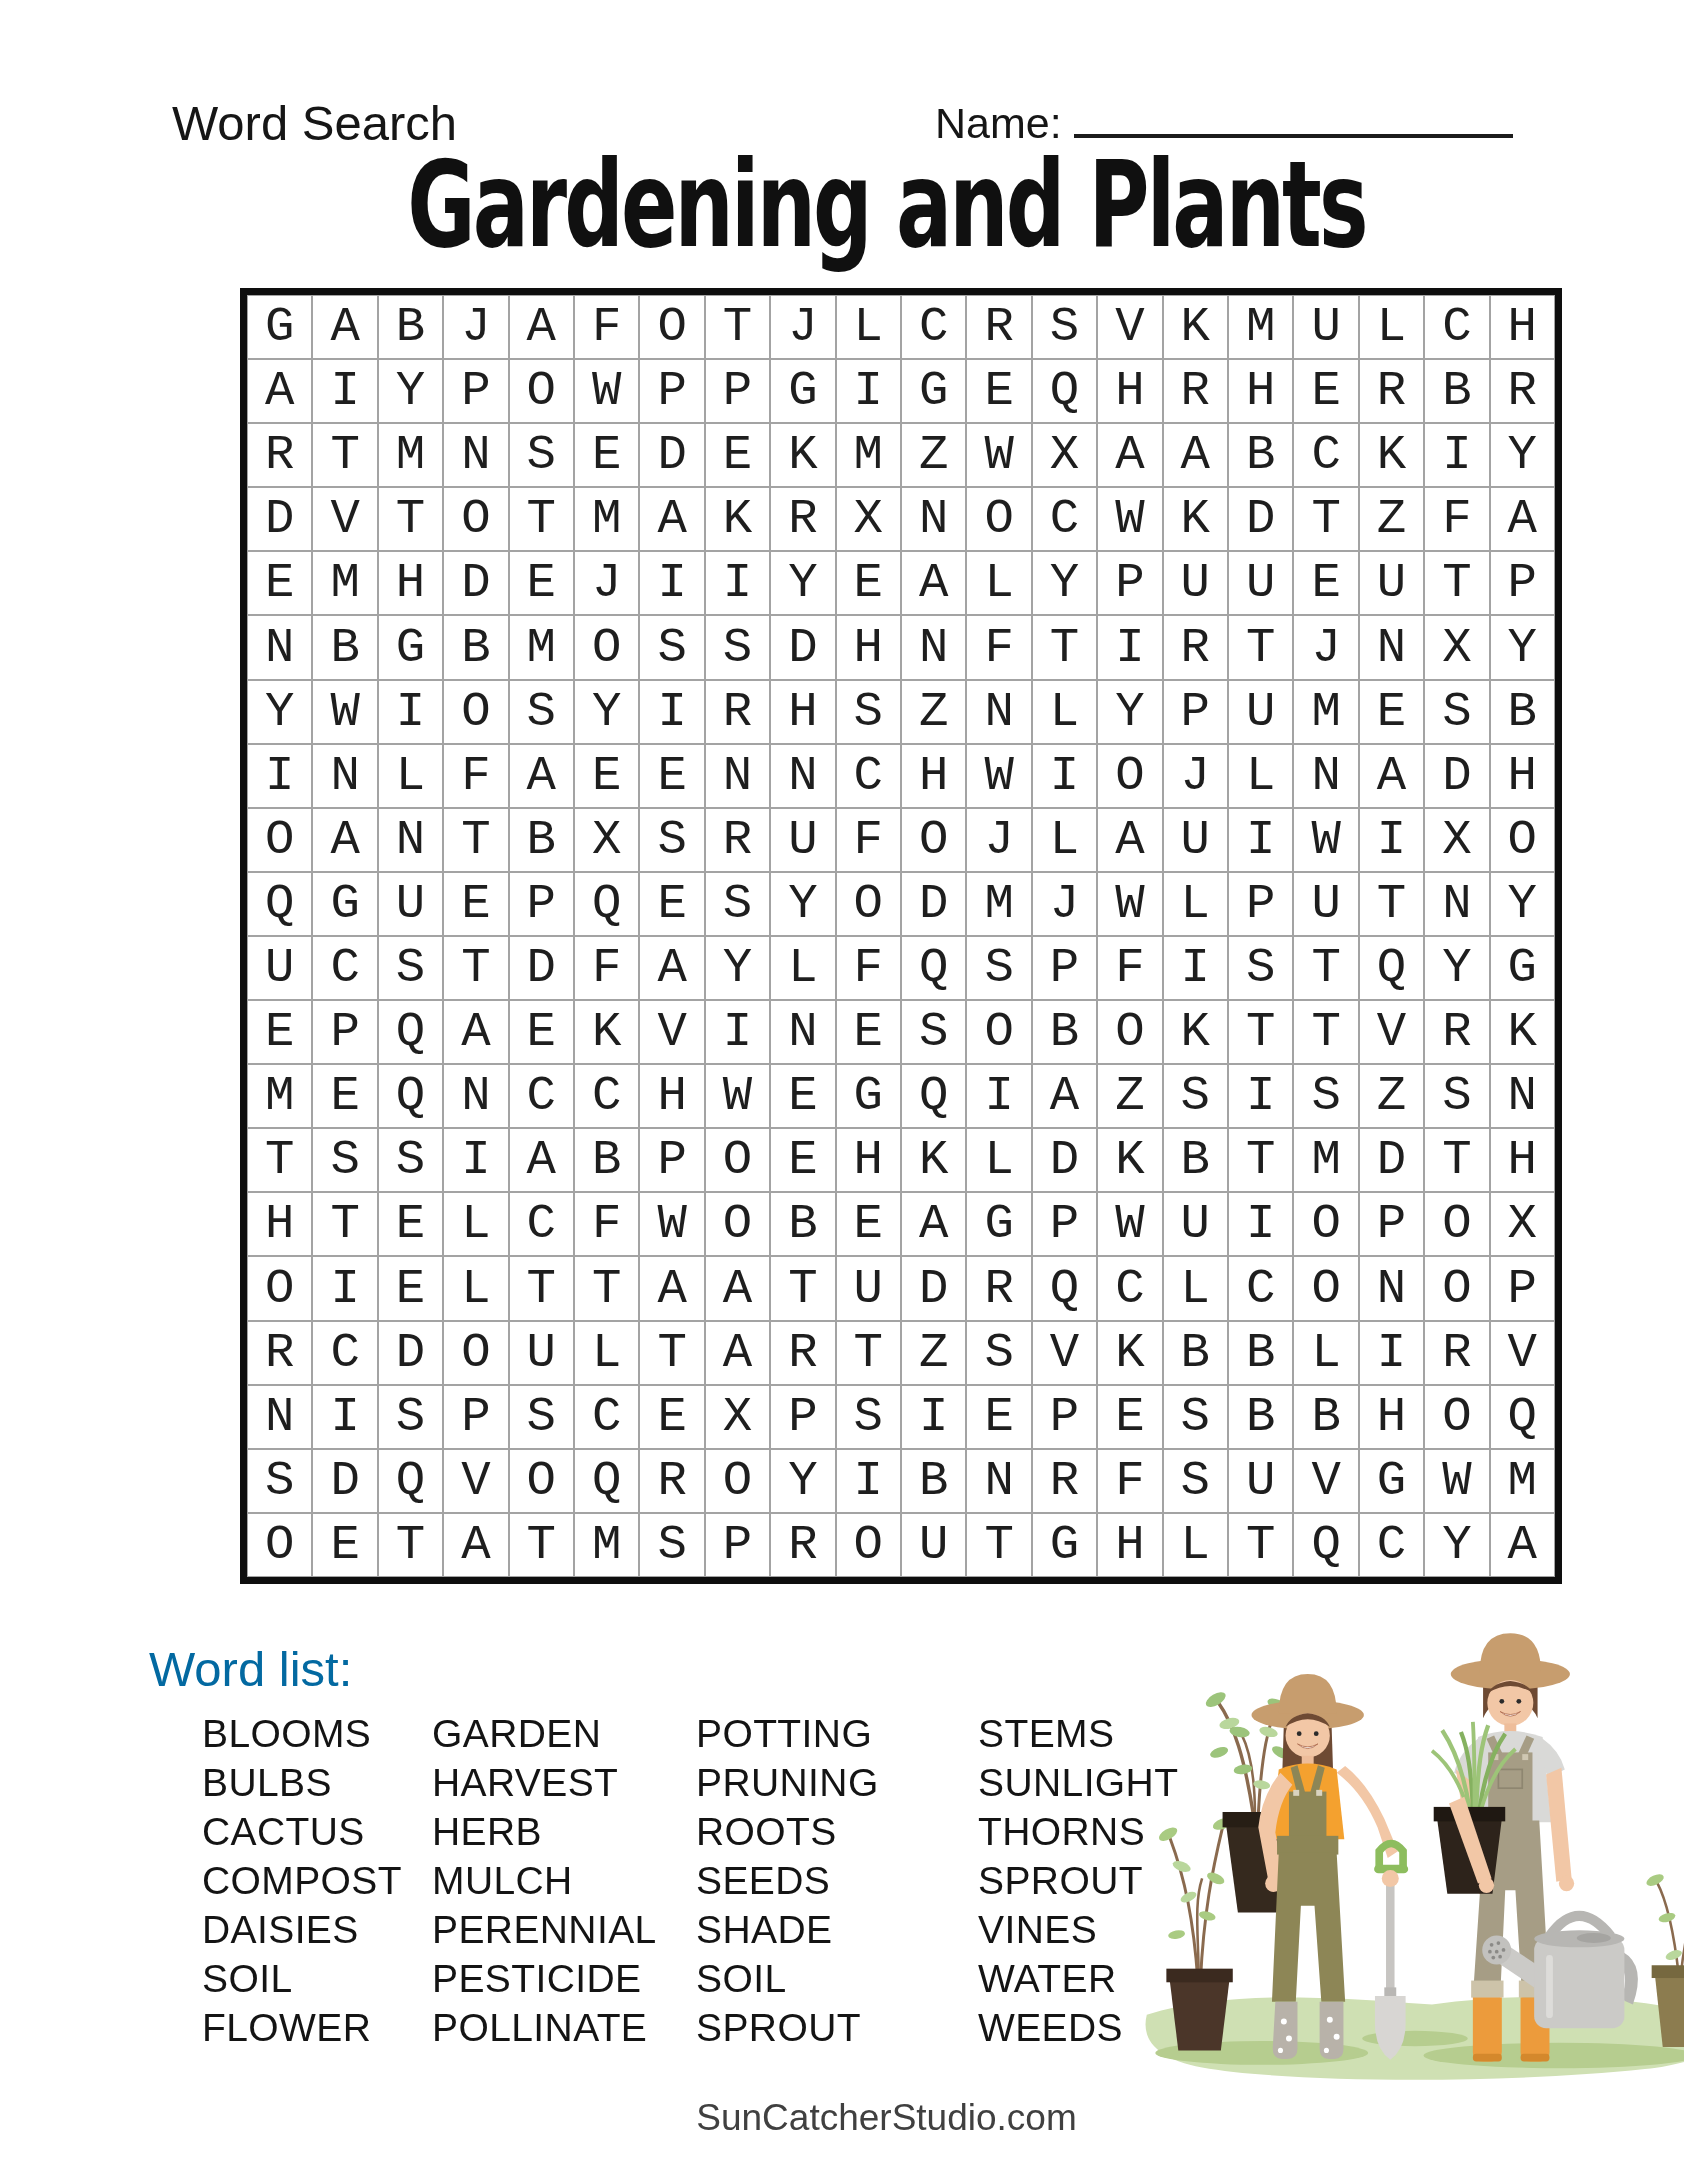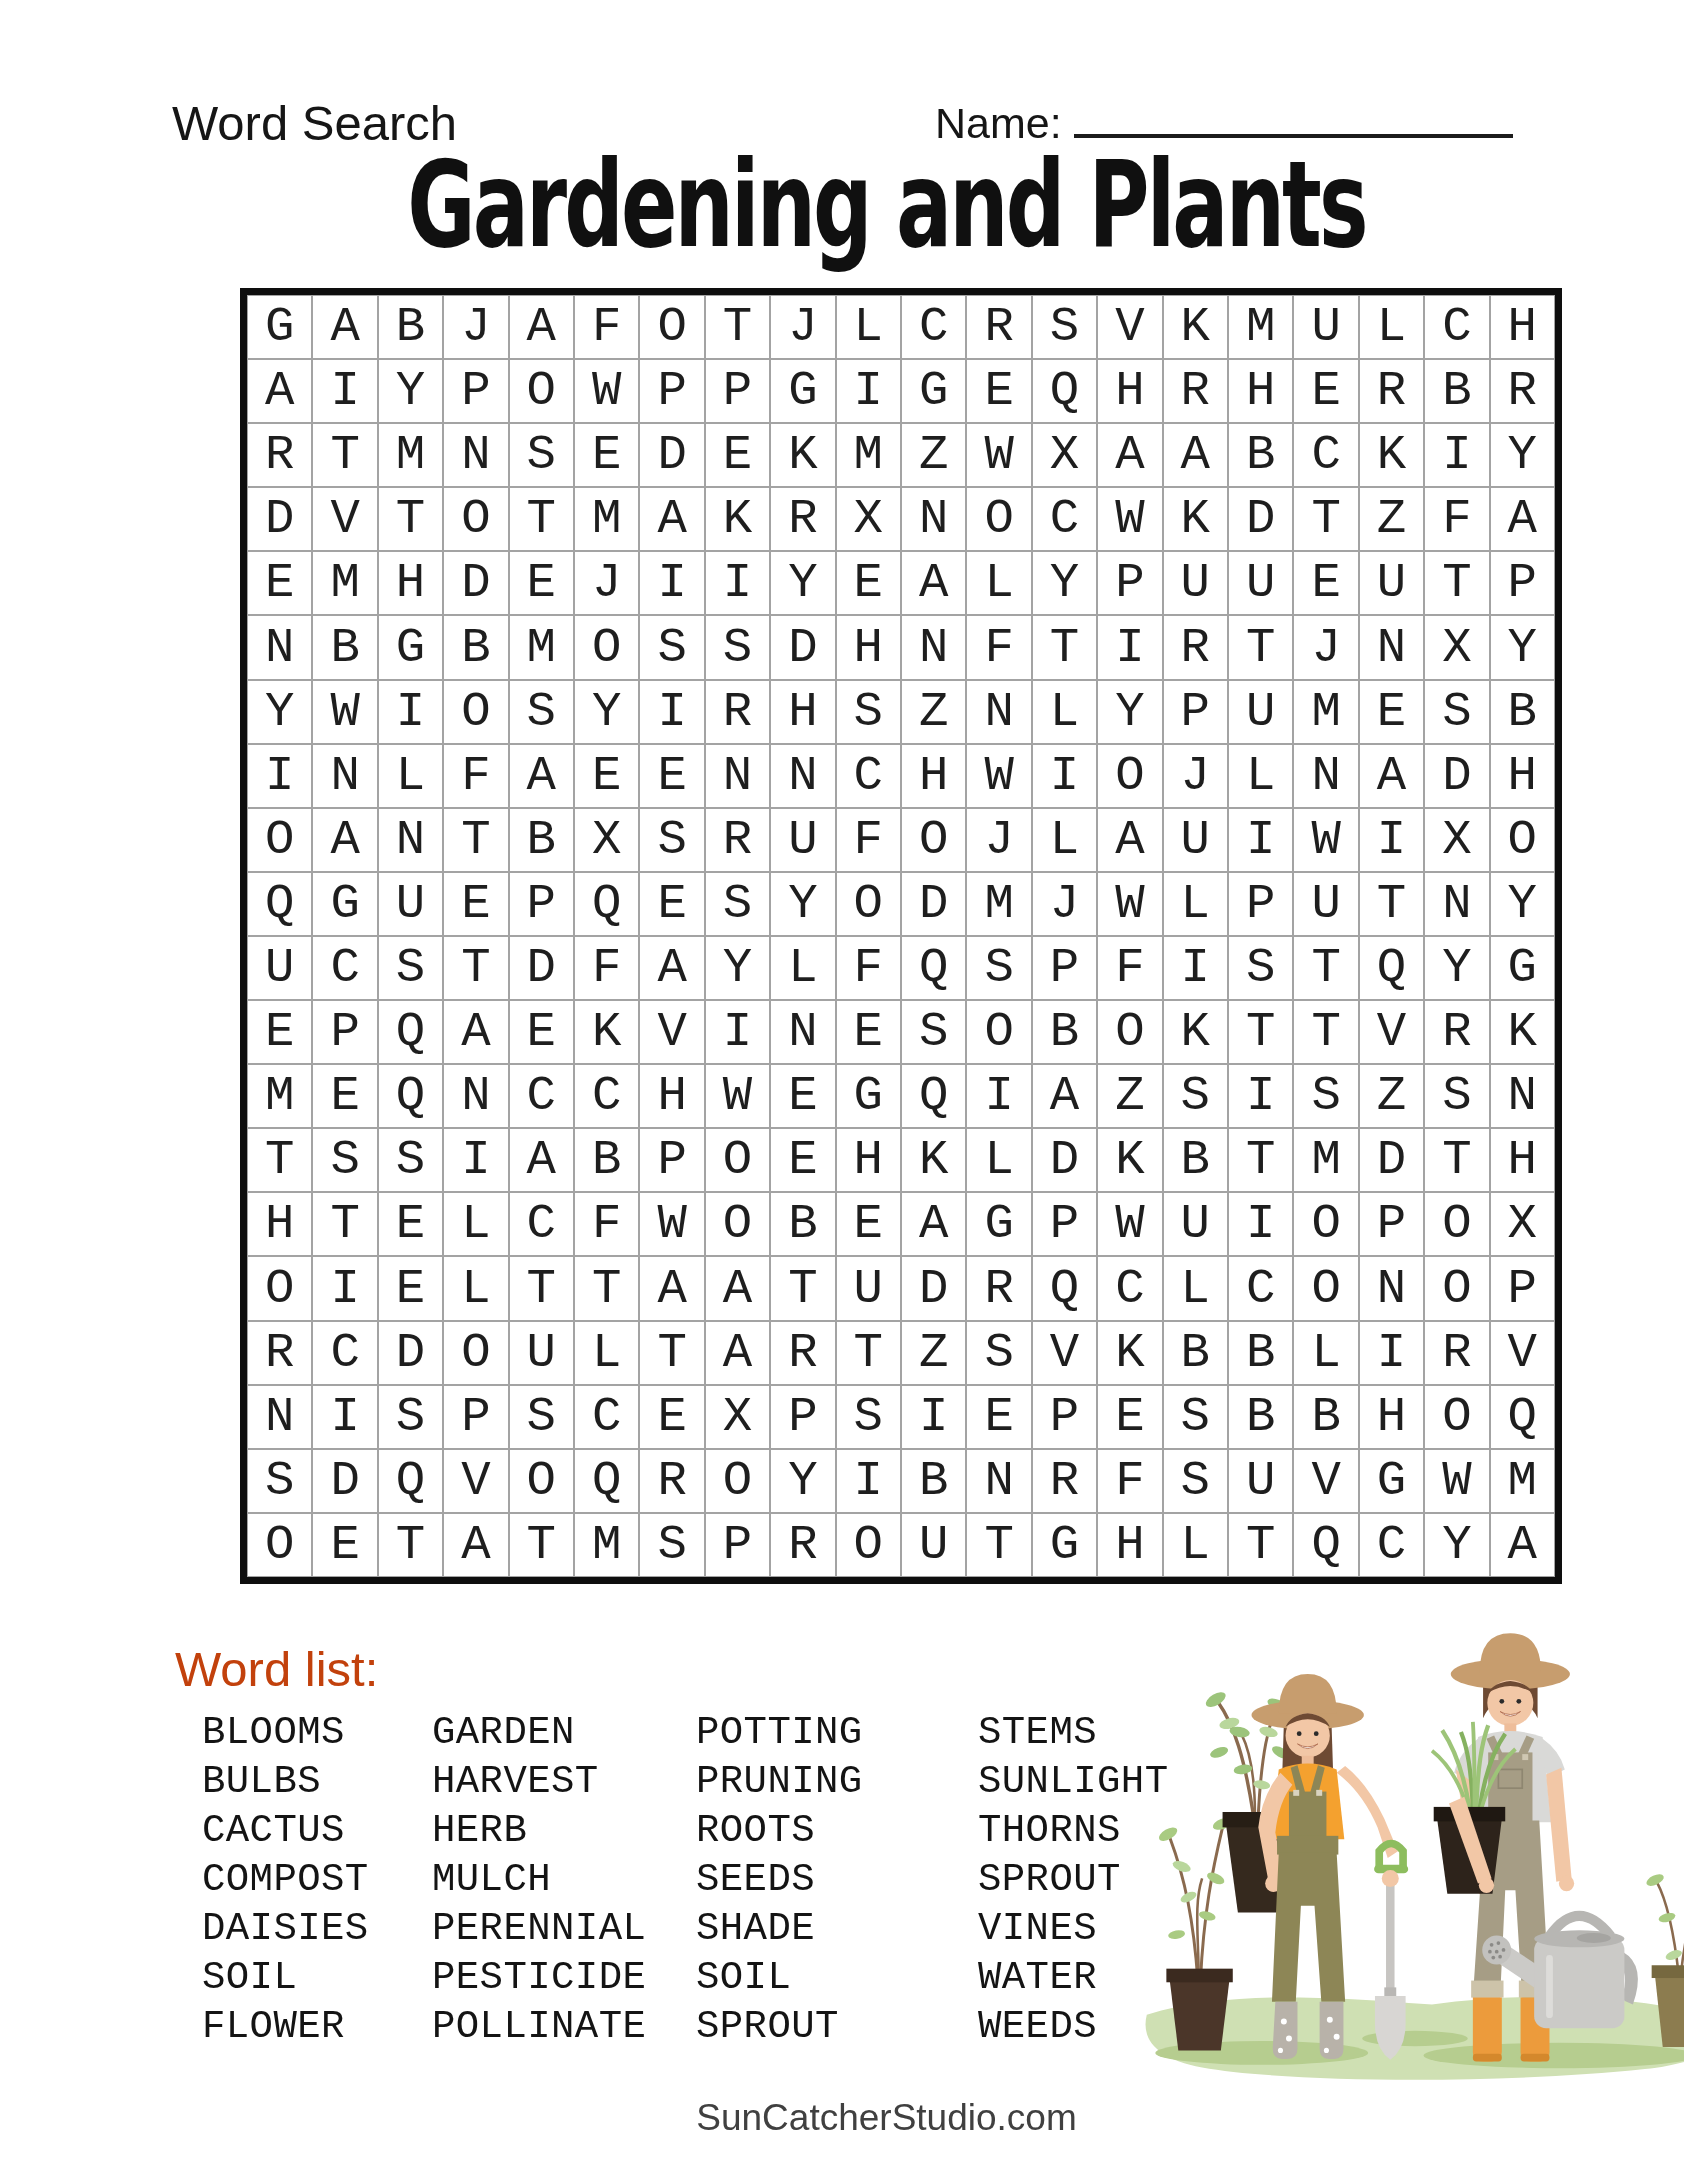--- a/index.html
+++ b/index.html
@@ -13,23 +13,23 @@
   .title{position:absolute;left:0;top:135px;width:100%;text-align:center;
          font-family:"DejaVu Sans",sans-serif;font-weight:bold;font-size:98px;
          letter-spacing:-3.4px;transform:scale(0.85,1.22);transform-origin:center top;color:#101010;}
 
   .grid{position:absolute;left:196px;top:288px;width:1322px;height:1296px;box-sizing:border-box;
         border:7.7px solid #0e0e0e;background:#fdfdfd;
         display:grid;grid-template-columns:repeat(20,1fr);grid-template-rows:repeat(20,1fr);}
   .cell{border:0.9px solid #a3a3a3;display:flex;align-items:center;justify-content:center;
         font-family:"Liberation Mono",monospace;font-size:49px;color:#1e1e1e;background:#ffffff;}
 
-  .wordlist-label{position:absolute;left:131px;top:1641px;font-size:49px;color:#c2410c;}
+  .wordlist-label{position:absolute;left:105px;top:1641px;font-size:49px;color:#0369a1;}
   .word-col{position:absolute;top:1709px;font-size:39px;color:#141414;letter-spacing:0.4px;}
-  .word-col .word{height:49px;line-height:49px;font-family:Liberation Mono, monospace;}
+  .word-col .word{height:49px;line-height:49px;}
   .col-0{left:158px;} .col-1{left:388px;} .col-2{left:652px;} .col-3{left:934px;}
 
   .footer{position:absolute;left:0;top:2097px;width:100%;text-align:center;font-size:37px;color:#404040;}
 
   .illus{position:absolute;left:1090px;top:1623px;width:596px;height:464px;}
 </style>
 </head>
 <body>
 
 <div class="page">

